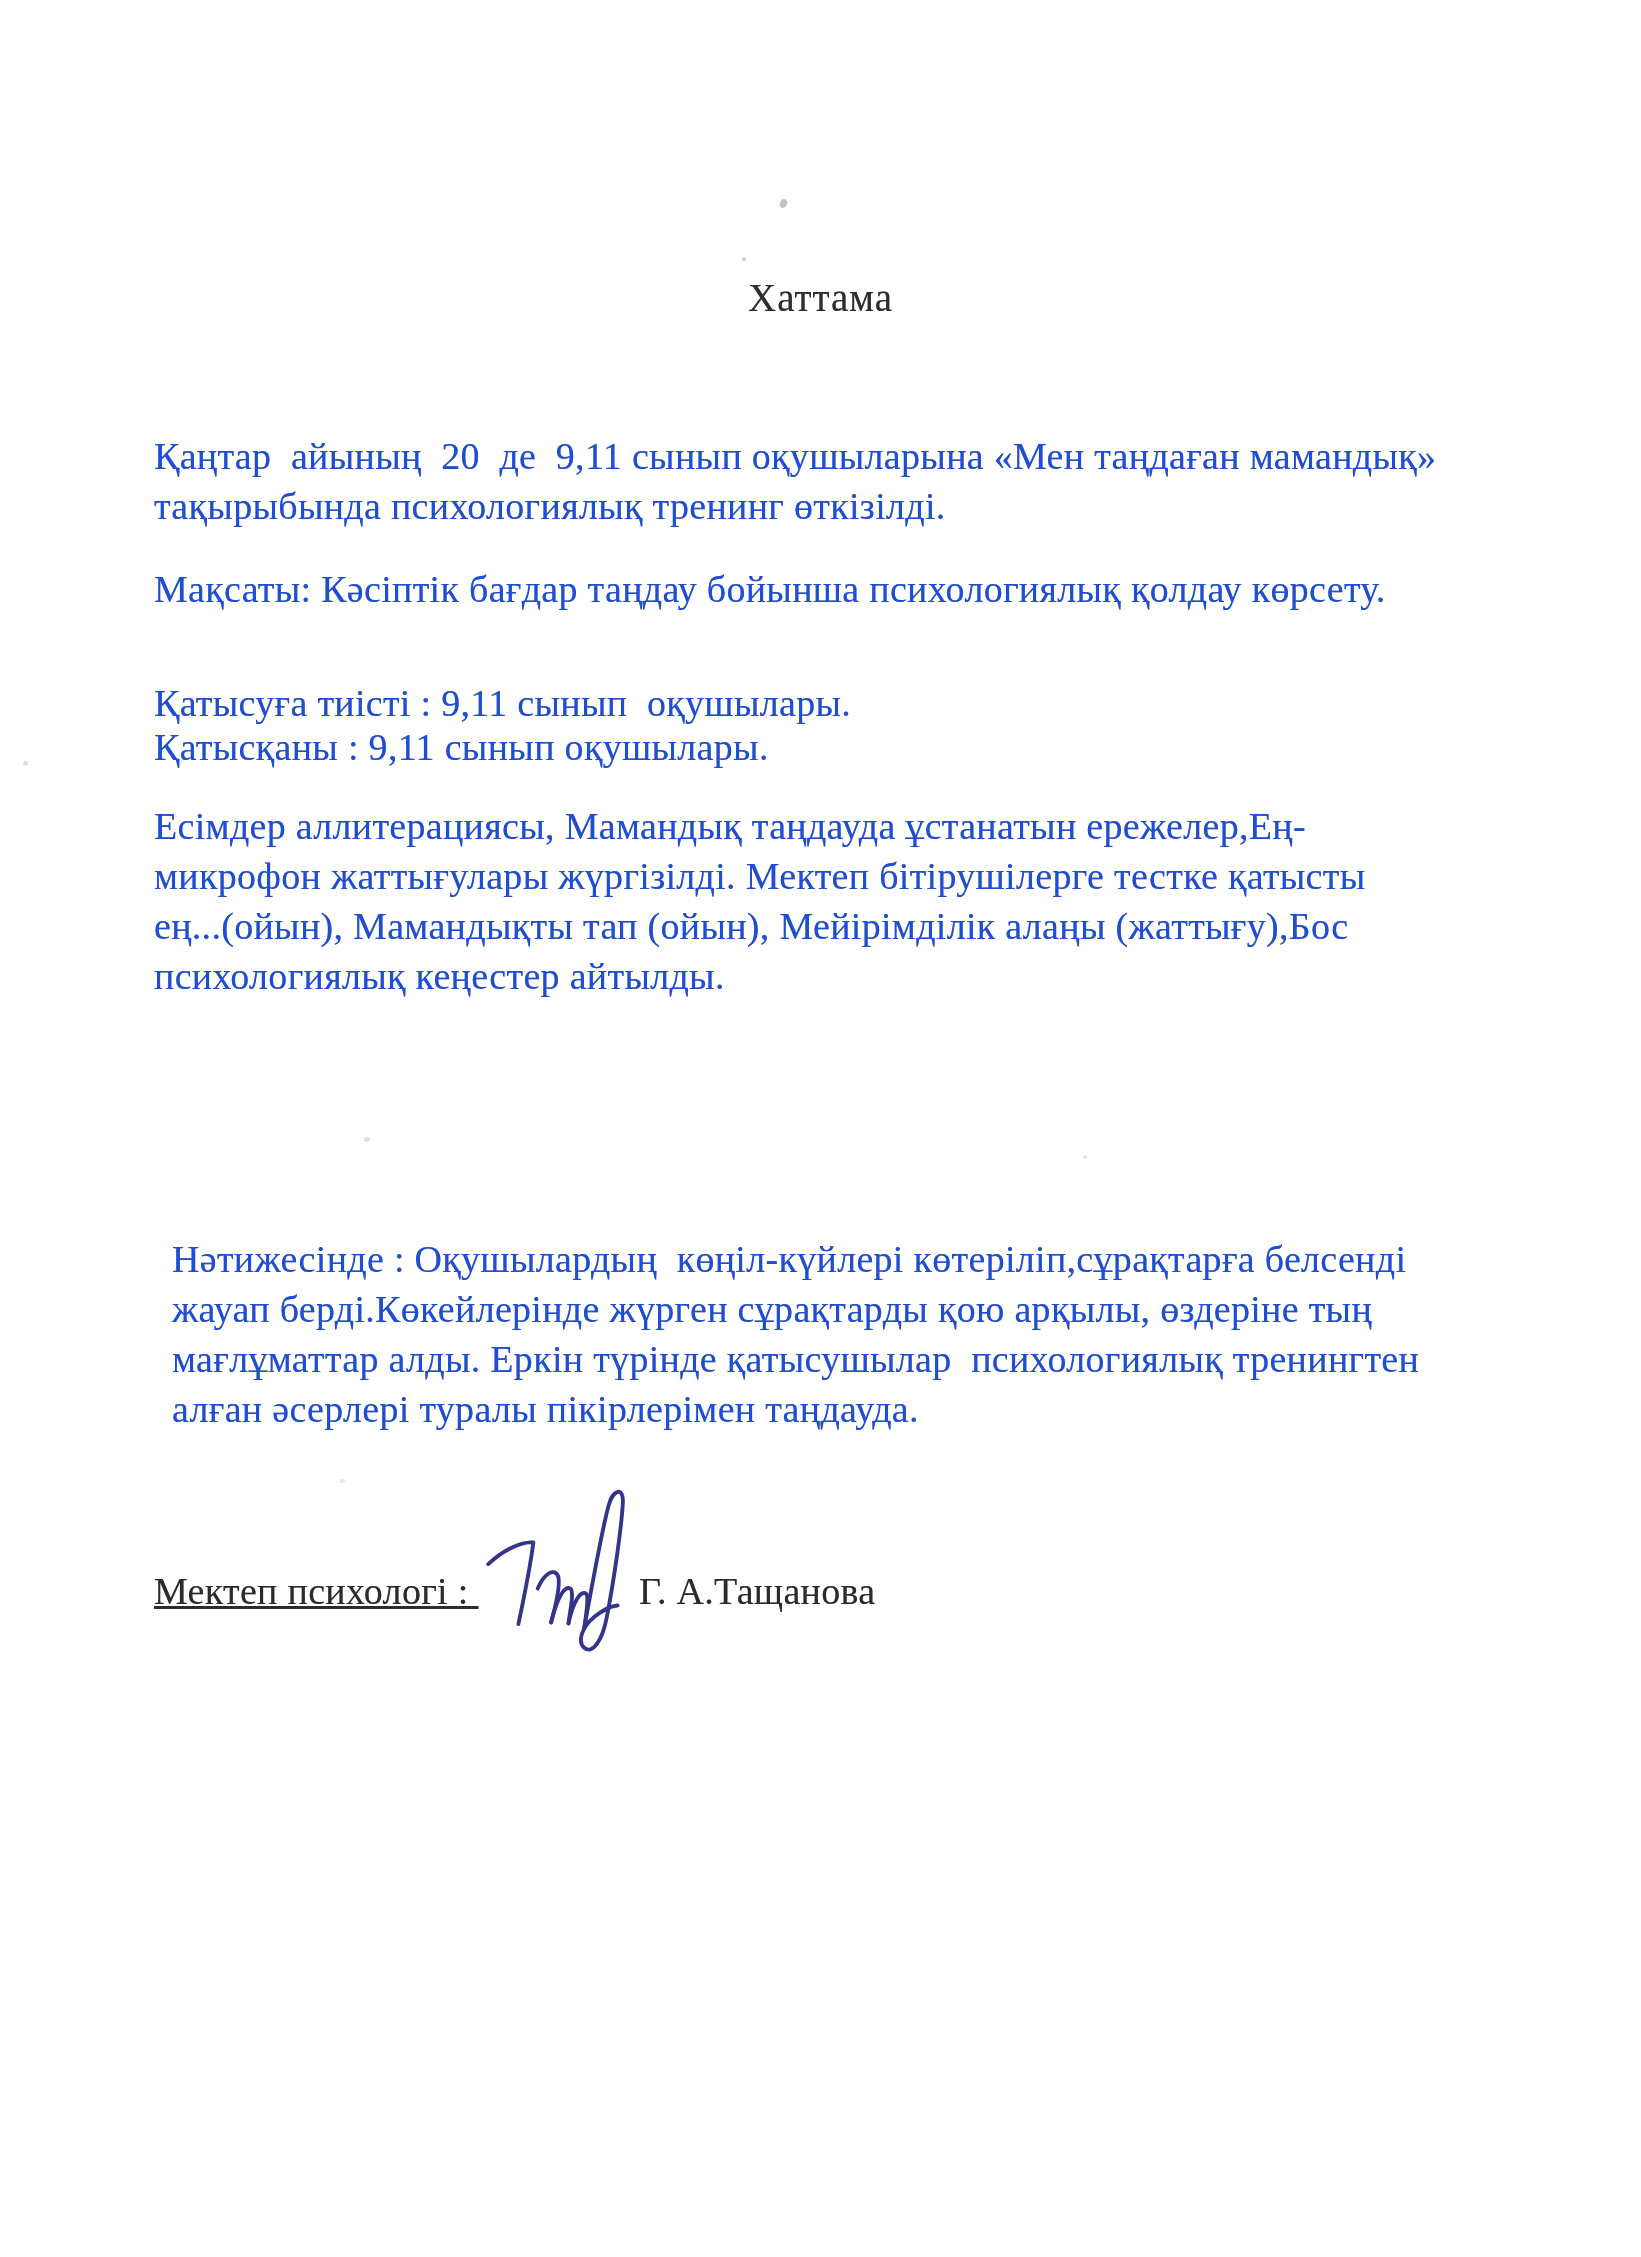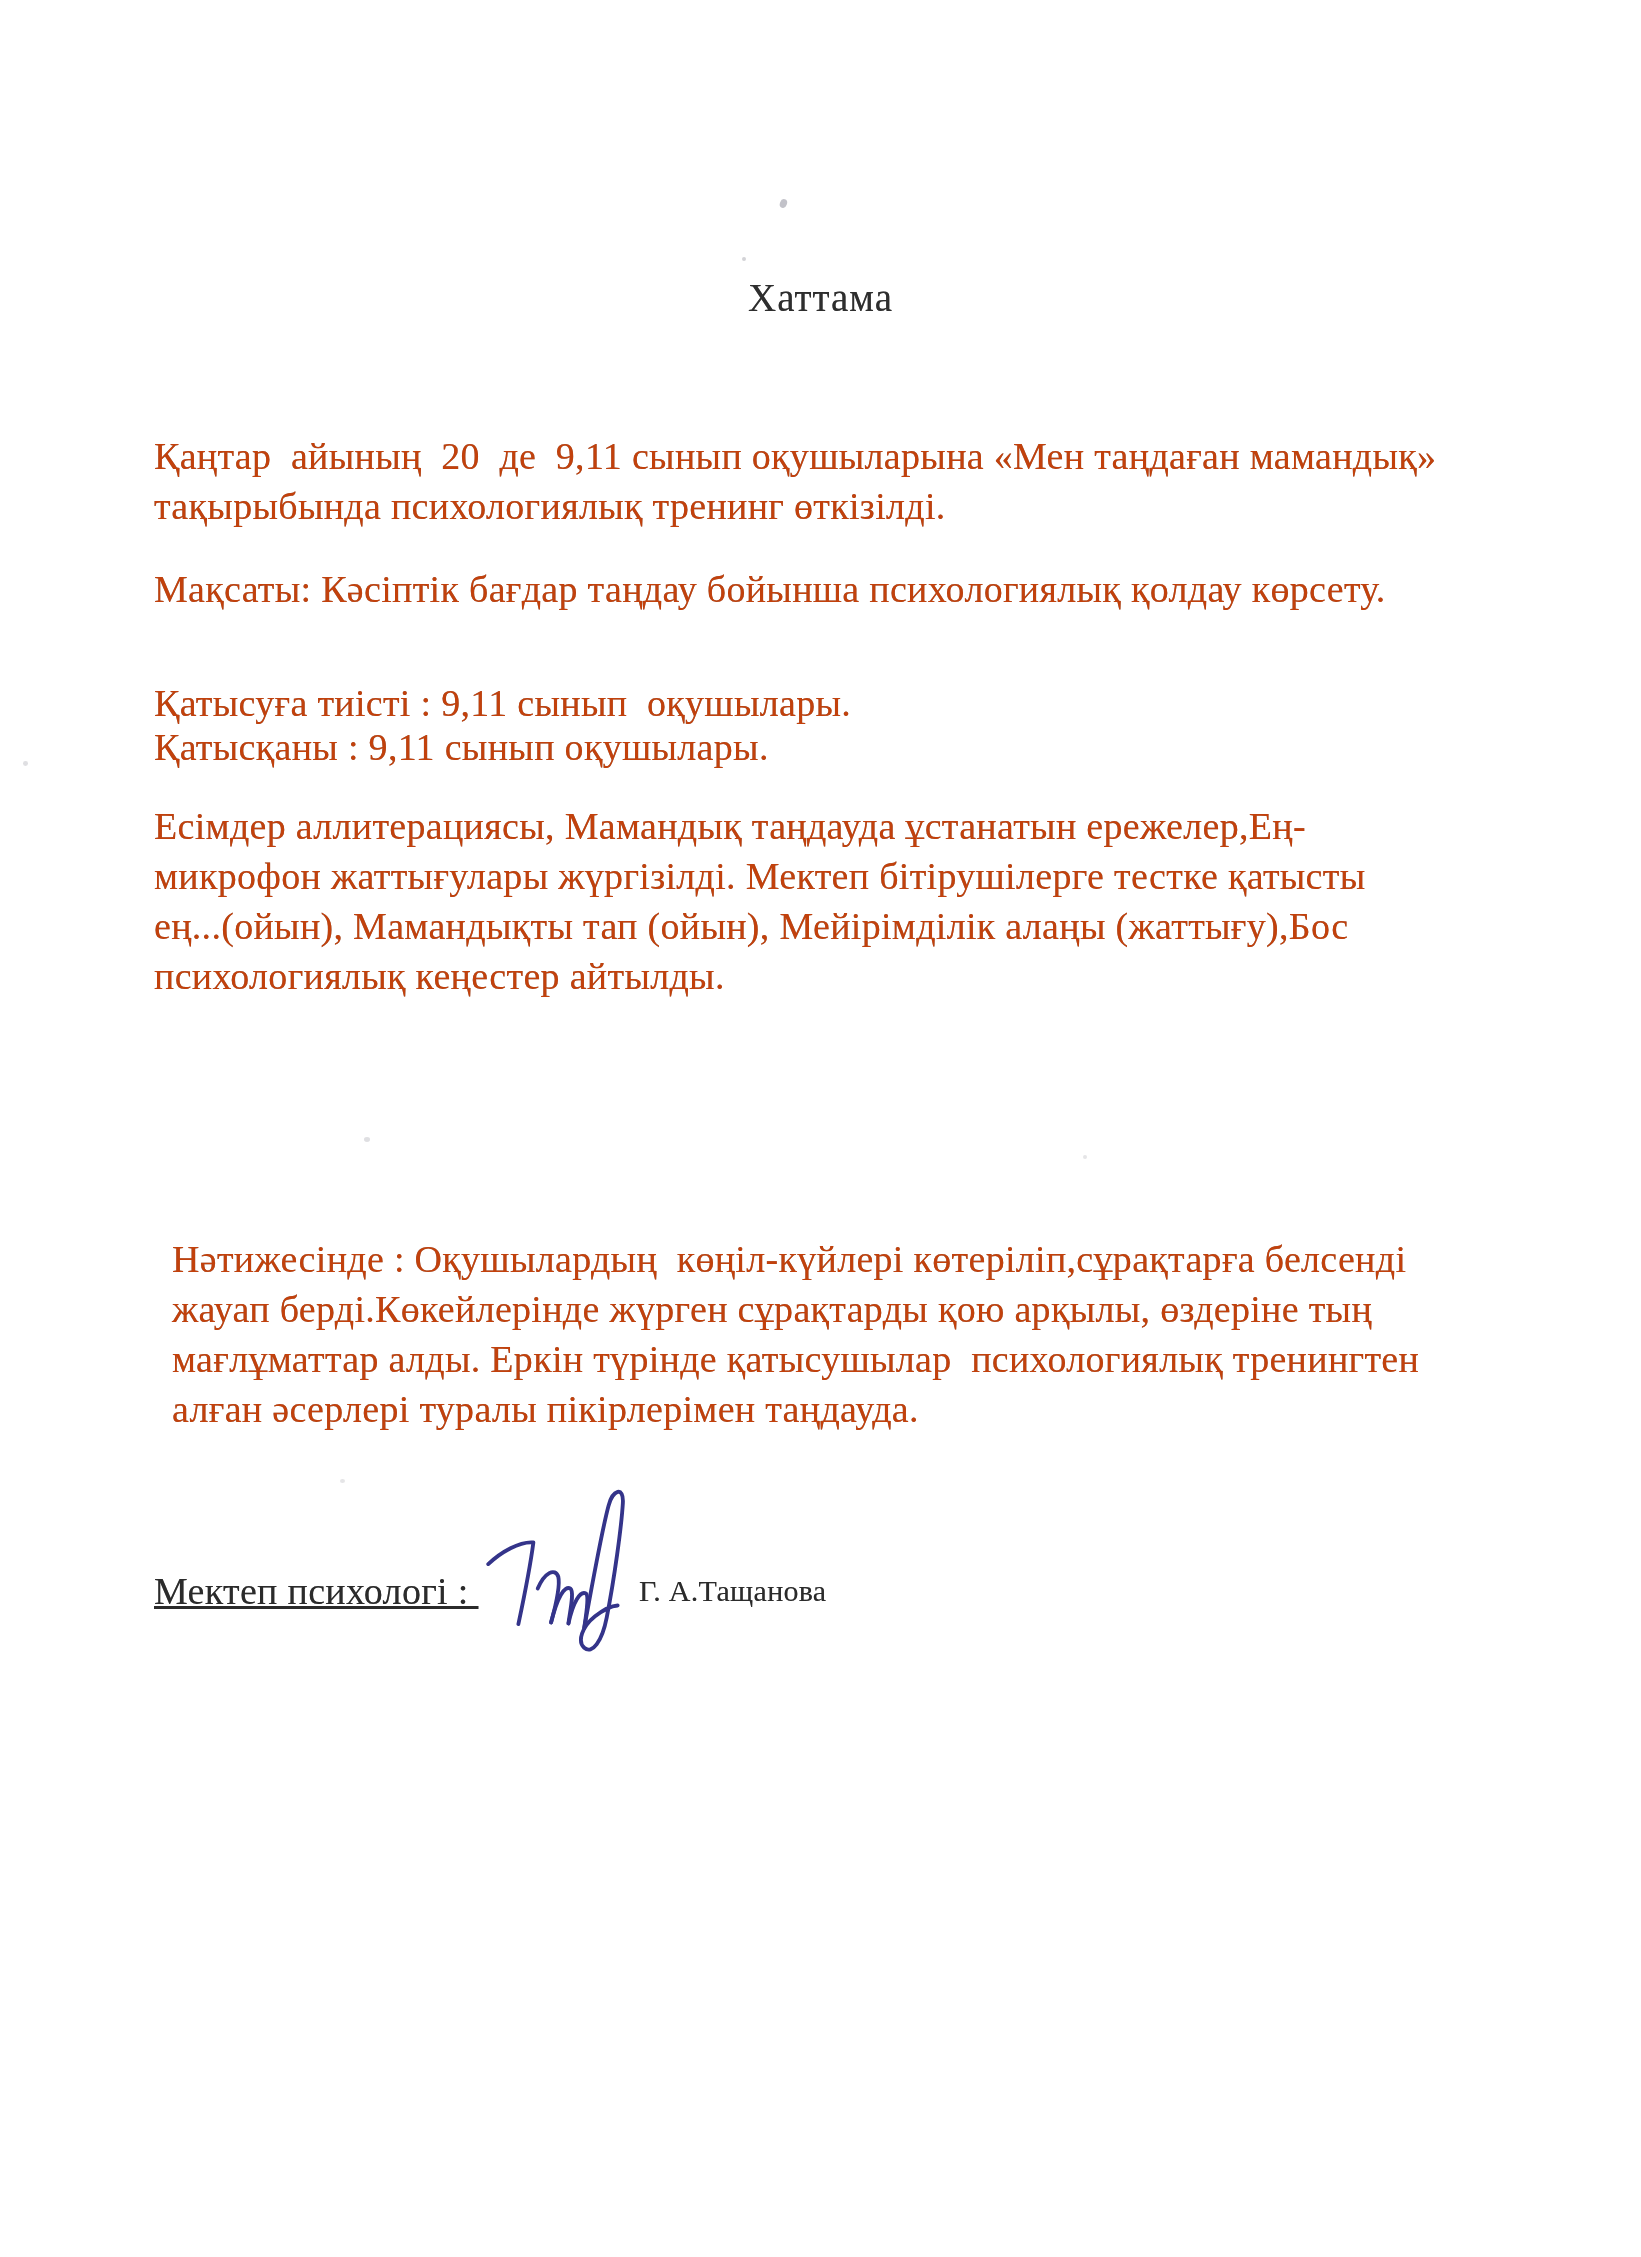--- a/index.html
+++ b/index.html
@@ -33,21 +33,21 @@
   .para {
     position: absolute;
     left: 154px;
     width: 1371px;
   }
   .line {
     font-size: 38px;
     line-height: 50px;
     white-space: pre;
     letter-spacing: 0.3px;
-    color: #c2410c;
+    color: #1d4ed8;
     text-shadow: 0 0 0.6px rgba(40,40,40,0.5);
   }
   .p-intro      { top: 431px; }
   .p-goal       { top: 564px; }
   .p-expected   { top: 678px; font-family: Liberation Serif, serif; }
   .p-attended   { top: 676px; margin-top: 46px; }
   .p-activities { top: 801px; }
   .p-results    { top: 1234px; margin-left: 18px; }
 
   .sig-label {
@@ -58,21 +58,21 @@
     line-height: 50px;
     white-space: pre;
     letter-spacing: 0.3px;
     text-shadow: 0 0 0.6px rgba(40,40,40,0.5);
     text-decoration: underline;
   }
   .sig-name {
     position: absolute;
     left: 639px;
     top: 1566px;
-    font-size: 30px;
+    font-size: 38px;
     line-height: 50px;
     white-space: pre;
     letter-spacing: 0.3px;
     text-shadow: 0 0 0.6px rgba(40,40,40,0.5);
   }
   .sig-svg {
     position: absolute;
     left: 481px;
     top: 1485px;
     width: 154px;

